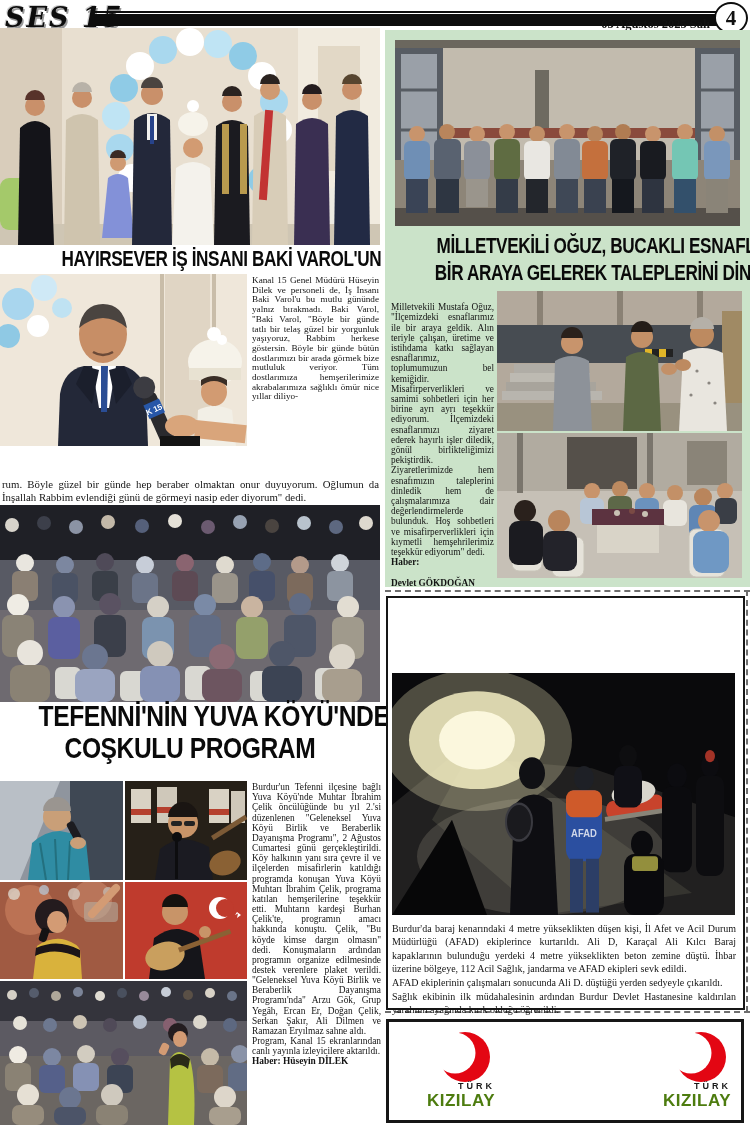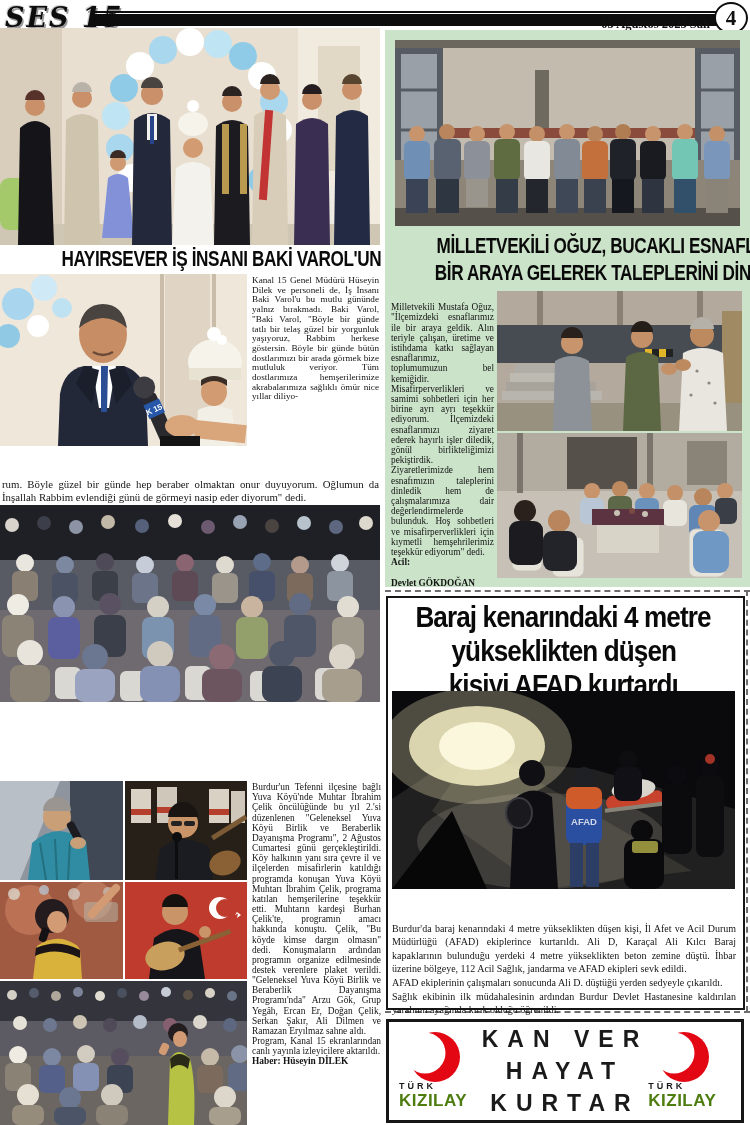--- a/index.html
+++ b/index.html
@@ -19,21 +19,21 @@
   .date{font-family:"Liberation Serif",serif;font-weight:bold;font-size:12.5px;margin-top:17px;}
   .pagenum{width:30px;height:28px;border:2.5px solid #0d0d0d;border-radius:50%;background:#fff;
            display:flex;align-items:center;justify-content:center;font-weight:bold;font-size:21px;
            font-family:"Liberation Serif",serif;}
   .bar{background:#0d0d0d;}
   .greenbox{background:#cbe3c9;}
   .afadbox{border:2px solid #161616;background:#fff;}
   .adbox{border:3px solid #161616;background:#fff;display:flex;align-items:center;justify-content:space-between;padding:6px 10px;box-sizing:border-box;}
   .ad-center{flex:1;text-align:center;font-family:"Liberation Sans",sans-serif;font-weight:bold;color:#1a1a1a;}
   .ad-line{font-size:23px;letter-spacing:9px;line-height:32px;white-space:nowrap;}
-  .kzl{display:flex;flex-direction:column;align-items:flex-start;width:96px;}
+  .kzl{display:flex;flex-direction:column;align-items:flex-end;width:96px;}
   .kzl-top{font-family:"Liberation Sans",sans-serif;font-weight:bold;font-size:9px;letter-spacing:3px;color:#1a1a1a;margin-top:-2px;}
   .kzl-name{font-family:"Liberation Sans",sans-serif;font-weight:bold;font-size:17px;letter-spacing:0.5px;color:#4d7c0f;}
 </style>
 </head>
 <body>
 
 <div class="page">
 
   <div class="abs logo" style="left:5px;top:2px;">SES 15</div>
   <div class="abs" style="left:92px;top:11px;width:628px;height:1.5px;background:#0d0d0d;"></div>
@@ -233,20 +233,24 @@
         <circle cx="222" cy="152" r="13" fill="#8c6a74"></circle>
           <rect x="202" y="164" width="40" height="33" rx="9" fill="#6d5560"></rect>
         <circle cx="282" cy="149" r="13" fill="#4e5668"></circle>
           <rect x="262" y="161" width="40" height="36" rx="9" fill="#3c4454"></rect>
         <circle cx="342" cy="152" r="13" fill="#dcd6ca"></circle>
           <rect x="322" y="164" width="40" height="33" rx="9" fill="#a89e8e"></rect>
       </g>
     </svg>
   </div>
 
+  <div class="abs headline" style="left:0;top:700px;width:380px;font-size:30px;line-height:32px;">
+    <span class="cond" style="transform:scaleX(0.82);">TEFENNİ'NİN YUVA KÖYÜ'NDE</span><br>
+    <span class="cond" style="transform:scaleX(0.82);">COŞKULU PROGRAM</span>
+  </div>
 
   <div class="abs ph" style="left:0;top:781px;width:123px;height:99px;">
     <svg viewBox="0 0 123 99" preserveAspectRatio="none">
       <rect width="123" height="99" fill="#8f959e"></rect>
         <rect x="70" width="53" height="99" fill="#3f4854"></rect>
       <polygon points="0,0 60,0 20,99 0,99" fill="#b9bfc6"></polygon>
       <circle cx="57" cy="36" r="14" fill="#c99f78"></circle>
       <path d="M43,30 a14,14 0 0 1 28,0 z" fill="#9a9590"></path>
       <path d="M28,99 L32,62 Q45,50 60,50 Q76,52 86,60 L90,99 Z" fill="#2f8ca3"></path>
       <path d="M40,62 L46,99 M55,58 L57,99 M70,60 L68,99" stroke="#23707f" stroke-width="2" fill="none"></path>
@@ -434,21 +438,21 @@
   </div>
 
   <div class="abs headline" style="left:385px;top:232px;width:365px;font-size:22px;line-height:27px;">
     <span class="cond">MİLLETVEKİLİ OĞUZ, BUCAKLI ESNAFLARLA</span><br>
     <span class="cond">BİR ARAYA GELEREK TALEPLERİNİ DİNLEDİ</span>
   </div>
 
   <div class="abs body-txt" style="left:391px;top:292px;width:103px;font-size:9.3px;line-height:10.2px;">
     <span>Milletvekili Mustafa Oğuz, "İlçemizdeki esnaflarımız ile bir araya geldik. Alın teriyle çalışan, üretime ve istihdama katkı sağlayan esnaflarımız, toplumumuzun bel kemiğidir.  Misafirperverlikleri ve samimi sohbetleri için her birine ayrı ayrı teşekkür ediyorum. İlçemizdeki esnaflarımızı ziyaret ederek hayırlı işler diledik, gönül birlikteliğimizi pekiştirdik.
 Ziyaretlerimizde hem esnafımızın taleplerini dinledik hem de çalışmalarımıza dair değerlendirmelerde bulunduk.  Hoş sohbetleri ve misafirperverlikleri için kıymetli hemşehrilerimiz teşekkür ediyorum" dedi.</span>
-    <span class="byline" style="display:block;">Acil:</span>
+    <span class="byline" style="display:block;">Haber:</span>
     <span class="byline" style="display:block;">Devlet GÖKDOĞAN</span>
   </div>
 
   <div class="abs ph" style="left:497px;top:291px;width:245px;height:140px;">
     <svg viewBox="0 0 245 140" preserveAspectRatio="none">
       <rect width="245" height="140" fill="#b3a99c"></rect>
       <rect x="40" width="6" height="40" fill="#8a8174"></rect>
         <rect x="120" width="6" height="40" fill="#8a8174"></rect>
         <rect x="200" width="6" height="40" fill="#8a8174"></rect>
       <rect y="34" width="245" height="38" fill="#474c52"></rect>
@@ -517,27 +521,22 @@
       <circle cx="212" cy="88" r="11" fill="#c8946c"></circle>
         <rect x="196" y="98" width="36" height="42" rx="9" fill="#6f98c4"></rect>
     </svg>
   </div>
 
   <div class="abs dash-h" style="left:385px;top:590px;width:365px;"></div>
   <div class="abs dash-v" style="left:746px;top:590px;height:422px;"></div>
   <div class="abs dash-h" style="left:385px;top:1011px;width:365px;"></div>
 
   <div class="abs afadbox" style="left:386px;top:596px;width:355px;height:410px;"></div>
-  <div class="abs headline" style="left:388px;top:600px;width:351px;font-size:29px;line-height:34px;font-weight:bold;">
-    <span class="cond" style="transform:scaleX(0.9);letter-spacing:-1px;">Baraj kenarındaki 4 metre</span><br>
-    <span class="cond" style="transform:scaleX(0.9);letter-spacing:-1px;">yükseklikten düşen</span><br>
-    <span class="cond" style="transform:scaleX(0.9);letter-spacing:-1px;">kişiyi AFAD kurtardı</span>
-  </div>
-
-  <div class="abs ph" style="left:392px;top:691px;width:343px;height:198px;">
+
+  <div class="abs ph" style="left:392px;top:673px;width:343px;height:242px;">
     <svg viewBox="0 0 343 198" preserveAspectRatio="none">
       <rect width="343" height="198" fill="#0a0a0c"></rect>
       <polygon points="0,198 343,198 343,118 200,78 60,68 0,108" fill="#55524a" opacity="0.32"></polygon>
       <ellipse cx="150" cy="150" rx="125" ry="48" fill="#8f887a" opacity="0.28"></ellipse>
       <polygon points="85,55 300,180 150,198 40,120" fill="#c9c2a0" opacity="0.12"></polygon>
       <ellipse cx="85" cy="55" rx="95" ry="58" fill="#efe8b8" opacity="0.30"></ellipse>
       <ellipse cx="85" cy="55" rx="68" ry="40" fill="#f3edc2" opacity="0.85"></ellipse>
       <ellipse cx="85" cy="55" rx="38" ry="24" fill="#fbf7dd"></ellipse>
 
       <circle cx="140" cy="82" r="13" fill="#101014"></circle>
@@ -580,25 +579,20 @@
 
   <div class="abs adbox" style="left:386px;top:1019px;width:358px;height:104px;">
     <div class="kzl">
       <svg width="66" height="52" viewBox="0 0 66 52">
         <circle cx="36" cy="26" r="25" fill="#e30613"></circle>
         <circle cx="26" cy="22" r="20.5" fill="#ffffff"></circle>
       </svg>
       <div class="kzl-top">TÜRK</div>
       <div class="kzl-name">KIZILAY</div>
     </div>
-    <div class="ad-center">
-      <div class="ad-line">KAN VER</div>
-      <div class="ad-line">HAYAT</div>
-      <div class="ad-line">KURTAR</div>
-    </div>
     <div class="kzl">
       <svg width="66" height="52" viewBox="0 0 66 52">
         <circle cx="36" cy="26" r="25" fill="#e30613"></circle>
         <circle cx="26" cy="22" r="20.5" fill="#ffffff"></circle>
       </svg>
       <div class="kzl-top">TÜRK</div>
       <div class="kzl-name">KIZILAY</div>
     </div>
   </div>
 

